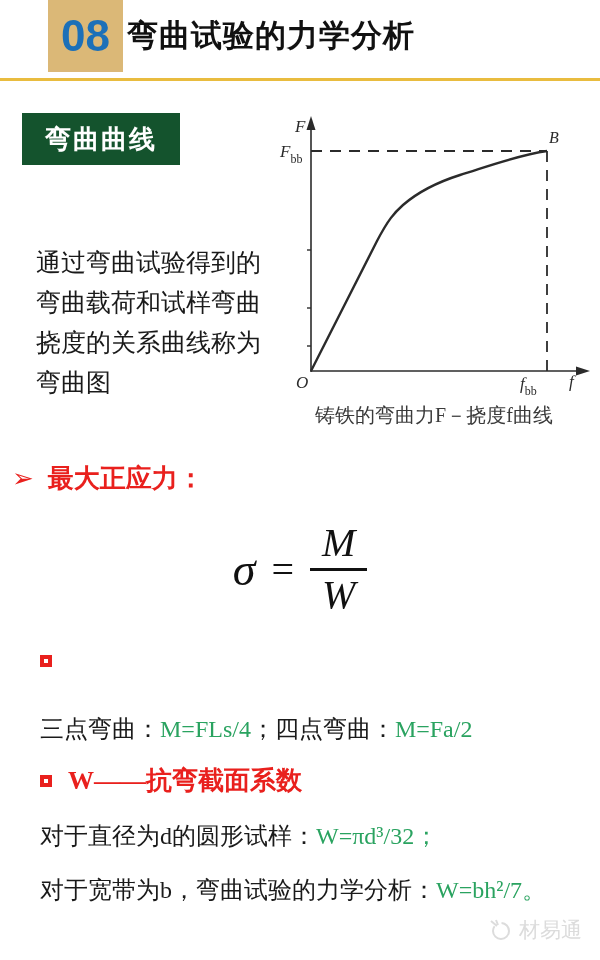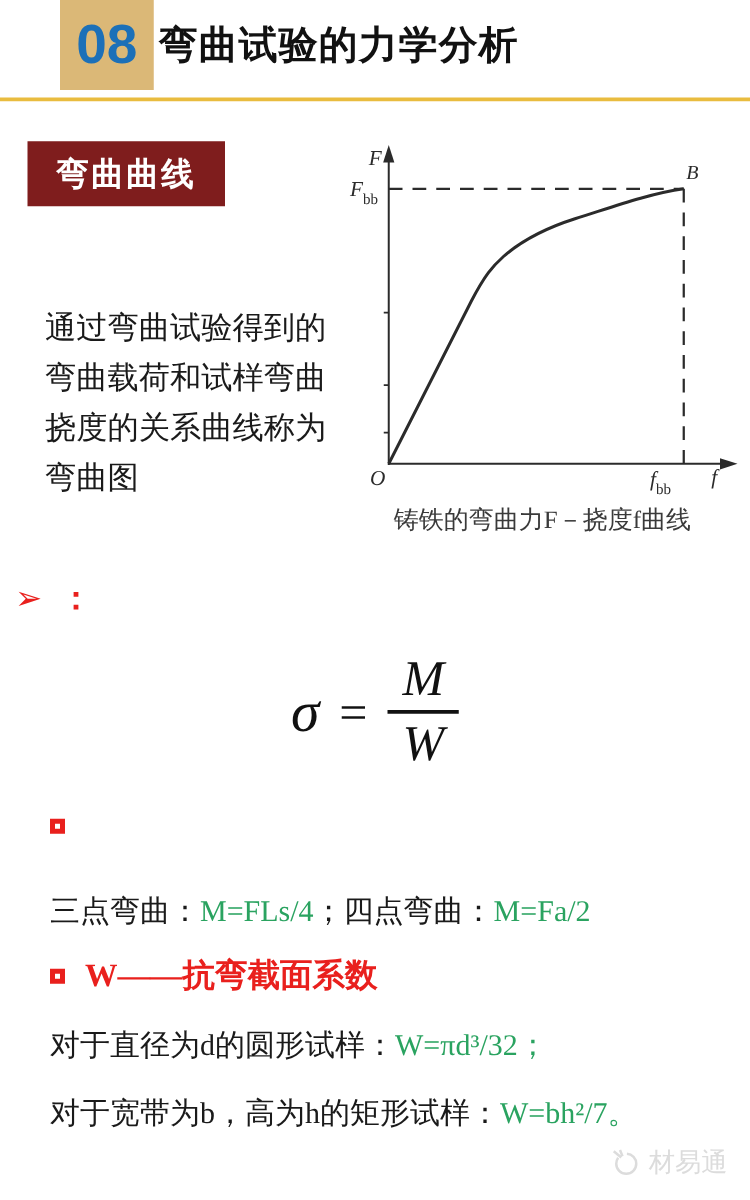--- a/index.html
+++ b/index.html
@@ -11,21 +11,21 @@
   
   .badge { left:0; top:0; width:75px; height:72px; background:#DBB877;
            display:flex; align-items:center; justify-content:center;margin-left:48px; }
   .badge span { color:#1C70B8; font-size:44px; font-weight:bold;
                 font-family:"Liberation Sans", sans-serif; }
   .page-title { left:88px; top:0; height:72px; display:flex; align-items:center;
                 font-size:31px; font-weight:bold; color:#111; letter-spacing:1px;margin-left:39px; }
   .divider { left:0; top:78px; width:600px; height:3px; background:#E9BC3F; }
 
   
-  .tag { left:22px; top:113px; width:158px; height:52px; background:#7f1d1d;
+  .tag { left:22px; top:113px; width:158px; height:52px; background:#14532d;
          display:flex; align-items:center; justify-content:center;
          color:#fff; font-size:26px; font-weight:bold; letter-spacing:2px; }
 
   
   .intro { left:36px; top:232px; width:240px; font-size:25px; line-height:40px;
            color:#1a1a1a; font-family:"Liberation Serif","DejaVu Serif",serif;margin-top:11px; }
 
   
   .chart { left:268px; top:110px; }
   .chart text { font-family:"Liberation Serif","DejaVu Serif",serif;
@@ -100,20 +100,21 @@
   <text x="12" y="47" font-size="17"><tspan>F</tspan><tspan dy="6" font-size="12" font-style="normal">bb</tspan></text>
   <text x="281" y="33" font-size="16">B</text>
   <text x="28" y="278" font-size="17">O</text>
   <text x="252" y="279" font-size="17"><tspan>f</tspan><tspan dy="6" font-size="12" font-style="normal">bb</tspan></text>
   <text x="301" y="277" font-size="17">f</text>
 </svg>
 <div class="abs chart-caption">铸铁的弯曲力F－挠度f曲线</div>
 
 <div class="abs stress">
   <span class="arrow">➢</span>
+  <span class="t-red">最大正应力</span>
   <span class="t-red">：</span>
 </div>
 
 <div class="abs formula-row">
   <span class="sigma">σ</span>
   <span class="eq">=</span>
   <span class="frac">
     <span class="num">M</span>
     <span class="den">W</span>
   </span>
@@ -127,21 +128,21 @@
 </div>
 
 <div class="abs def-label" style="top:763px;">
   <span class="sq"></span>
   <span>W——抗弯截面系数</span>
 </div>
 <div class="abs def-line" style="top:820px;">
   <span>对于直径为d的圆形试样：</span><span class="green">W=πd³/32</span><span class="green">；</span>
 </div>
 <div class="abs def-line" style="top:874px;">
-  <span>对于宽带为b，高为h的矩形试样：</span><span class="green">W=bh²/7</span><span class="green">。</span>
+  <span>对于宽带为b，弯曲试验的力学分析：</span><span class="green">W=bh²/7</span><span class="green">。</span>
 </div>
 
 <div class="abs watermark">
   <svg width="26" height="26" viewBox="0 0 26 26">
     <circle cx="14" cy="14" r="8" fill="none" stroke="#DCDCDC" stroke-width="2" stroke-dasharray="30 8"></circle>
     <path d="M 4 4 L 10 9 M 9 3 L 11 8" stroke="#DCDCDC" stroke-width="2" fill="none"></path>
     <path d="M 11 14 a 3.5 3.5 0 0 1 7 0 a 3.5 3.5 0 0 0 -7 0" fill="#DCDCDC"></path>
   </svg>
   <span>材易通</span>
 </div>

